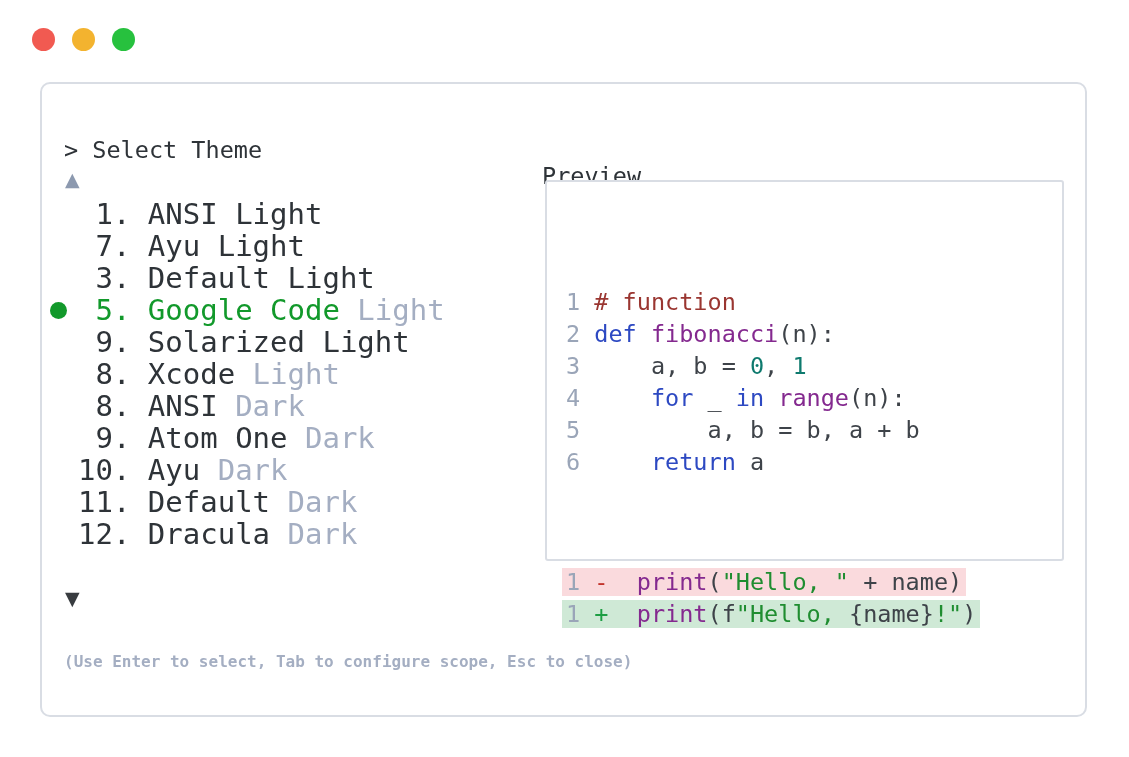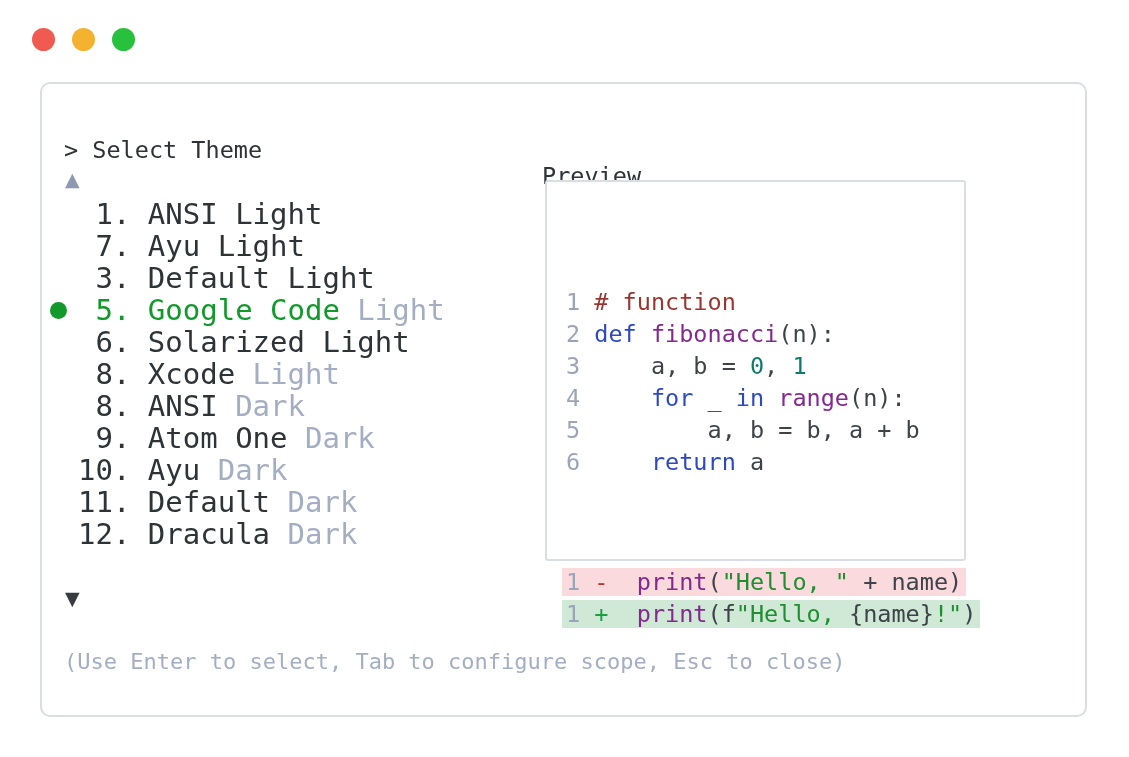--- a/index.html
+++ b/index.html
@@ -14,56 +14,56 @@
   .arrow{position:absolute;left:23px;font-family:"DejaVu Sans", sans-serif;font-size:19px;line-height:19px;}
   .arrow.up{top:86px;color:var(--arrow_up);}
   .arrow.down{top:505px;color:var(--arrow_down);}
   .theme-list{position:absolute;left:22px;top:114px;width:440px;}
   .trow{position:relative;height:32px;line-height:32px;font-size:29px;white-space:pre;padding-left:14px;cursor:default;}
   .trow .tmain{color:var(--text_dark);}
   .trow.selected .tmain{color:var(--green);}
   .trow .muted{color:var(--muted);}
   .bullet{display:none;position:absolute;left:-14px;top:8px;width:17px;height:17px;border-radius:50%;background:var(--green);}
   .trow.selected .bullet{display:block;}
-  .preview-box{position:absolute;left:503px;top:96px;width:421px;height:381px;border:2px solid var(--border);border-radius:3px;background:#ffffff;padding-left:46px;}
+  .preview-box{position:absolute;left:503px;top:96px;width:519px;height:381px;border:2px solid var(--border);border-radius:3px;background:#ffffff;padding-left:46px;}
   .code{position:absolute;left:19px;top:48px;white-space:pre;font-size:23.5px;}
   .cline{height:32px;line-height:32px;color:var(--plain);}
   .diff-block{margin-top:32px;}
   .lnum{color:var(--line_number);}
   .hl{padding:0 4px;margin-left:-4px;}
   .hl.removed{background:var(--removed_bg);}
   .hl.added{background:var(--added_bg);}
   .seg-plain{color:var(--plain);}
   .seg-comment{color:var(--comment);}
   .seg-kw{color:var(--kw);}
   .seg-fn{color:var(--fn);}
   .seg-num{color:var(--num);}
   .seg-str{color:var(--str);}
   .seg-minus{color:var(--minus);}
   .seg-plus{color:var(--plus);}
-  .footer{position:absolute;left:22px;top:562px;font-size:22px;line-height:32px;color:var(--muted);white-space:pre;}
+  .footer{position:absolute;left:22px;top:562px;font-size:16px;line-height:32px;color:var(--muted);white-space:pre;font-weight:bold;}
 </style>
 </head>
 <body>
 
 <div class="lights">
     <span class="light" style="background: rgb(241, 90, 81);"></span>
     <span class="light" style="background: rgb(243, 179, 47);"></span>
     <span class="light" style="background: rgb(39, 193, 62);"></span>
   </div>
 
 <div class="panel">
   <div class="title">&gt; Select Theme</div>
   <div class="arrow up">▲</div>
   <div class="theme-list">
       <div class="trow"><span class="tmain"> 1. ANSI Light</span></div>
       <div class="trow"><span class="tmain"> 7. Ayu Light</span></div>
       <div class="trow"><span class="tmain"> 3. Default Light</span></div>
       <div class="trow selected"><span class="bullet"></span><span class="tmain"> 5. Google Code</span><span class="muted"> Light</span></div>
-      <div class="trow"><span class="tmain"> 6. Solarized Light</span></div>
+      <div class="trow"><span class="tmain"> 9. Solarized Light</span></div>
       <div class="trow"><span class="tmain"> 8. Xcode</span><span class="muted"> Light</span></div>
       <div class="trow"><span class="tmain"> 8. ANSI</span><span class="muted"> Dark</span></div>
       <div class="trow"><span class="tmain"> 9. Atom One</span><span class="muted"> Dark</span></div>
       <div class="trow"><span class="tmain">10. Ayu</span><span class="muted"> Dark</span></div>
       <div class="trow"><span class="tmain">11. Default</span><span class="muted"> Dark</span></div>
       <div class="trow"><span class="tmain">12. Dracula</span><span class="muted"> Dark</span></div>
     </div>
   <div class="arrow down">▼</div>
 
   <div class="preview-title">Preview</div>

